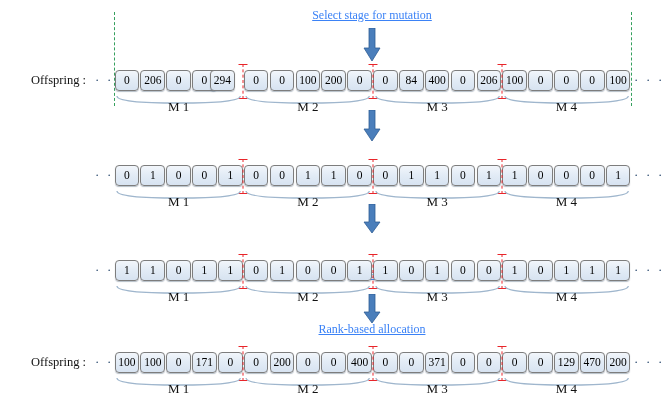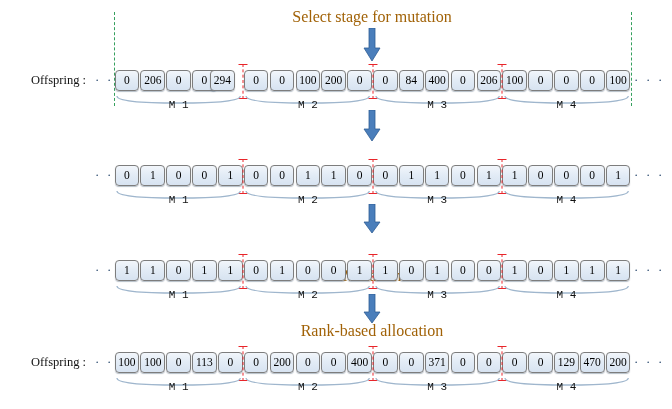--- a/index.html
+++ b/index.html
@@ -10,24 +10,25 @@
     color:#000;
     overflow:hidden;
     position:relative;
   }
   #stage{position:absolute;left:0;top:0;width:672px;height:409px;}
 
   
   .caption{
     position:absolute;
     font-family:"Liberation Serif", serif;
-    font-size:16px;
-    color:#a16207;
+    font-size:12px;
+    color:#3b82f6;
     white-space:nowrap;
     transform:translateX(-50%);
+    text-decoration:underline;
   }
 
   
   .arrow{position:absolute;transform:translateX(-50%);}
 
   
   .off-label{
     position:absolute;
     font-size:12.5px;
     font-family:"Liberation Serif", serif;
@@ -82,22 +83,22 @@
     transform:translateX(-50%);
   }
   .rsep .capt{top:0;}
   .rsep .capb{bottom:0;}
 
   
   .brace{position:absolute;}
   .mlabel{
     position:absolute;
     transform:translateX(-50%);
-    font-family:Liberation Mono, monospace;
-    font-size:11px;
+    font-family:Liberation Serif, serif;
+    font-size:13px;
     color:#111;
     white-space:nowrap;
   }
 </style>
 </head>
 <body>
 
 <div id="stage">
 
   <div class="caption" style="left:372px;top:8px;">Select stage for mutation</div>
@@ -301,21 +302,21 @@
       <div class="mlabel" style="left: 566.375px; top: 29px;">M 4</div>
     </div>
     <div class="row" style="left: 0px; top: 352px; width: 672px; height: 42px;">
       <div class="off-label" style="left: 31px; top: 3px;">Offspring :</div>
       <div class="ell" style="left: 95px; top: 2px;">· · ·</div>
       <div class="ell" style="left: 634px; top: 2px;">· · ·</div>
       <div class="cells" style="left: 0px; width: 672px;">
         <div class="cell" style="left: 114.6px; width: 24.65px;">100</div>
         <div class="cell" style="left: 140.45px; width: 24.65px;">100</div>
         <div class="cell" style="left: 166.3px; width: 24.65px;">0</div>
-        <div class="cell" style="left: 192.15px; width: 24.65px;">113</div>
+        <div class="cell" style="left: 192.15px; width: 24.65px;">171</div>
         <div class="cell" style="left: 218px; width: 24.65px;">0</div>
         <div class="cell" style="left: 243.85px; width: 24.65px;">0</div>
         <div class="cell" style="left: 269.7px; width: 24.65px;">200</div>
         <div class="cell" style="left: 295.55px; width: 24.65px;">0</div>
         <div class="cell" style="left: 321.4px; width: 24.65px;">0</div>
         <div class="cell" style="left: 347.25px; width: 24.65px;">400</div>
         <div class="cell" style="left: 373.1px; width: 24.65px;">0</div>
         <div class="cell" style="left: 398.95px; width: 24.65px;">0</div>
         <div class="cell" style="left: 424.8px; width: 24.65px;">371</div>
         <div class="cell" style="left: 450.65px; width: 24.65px;">0</div>

